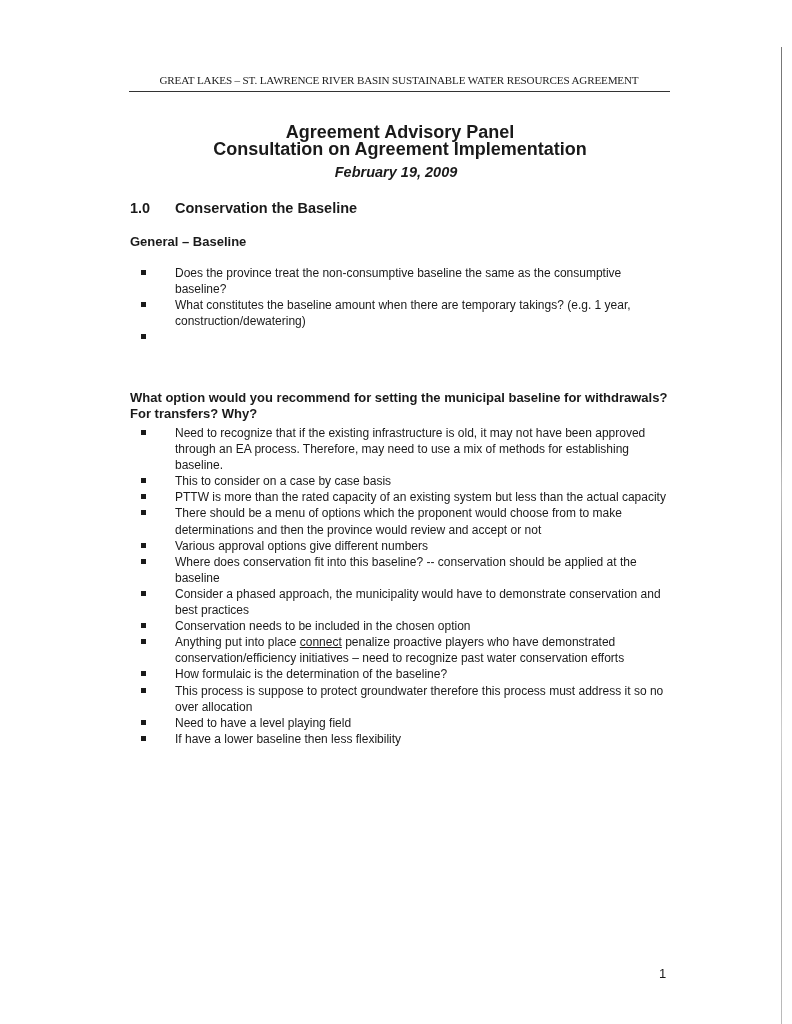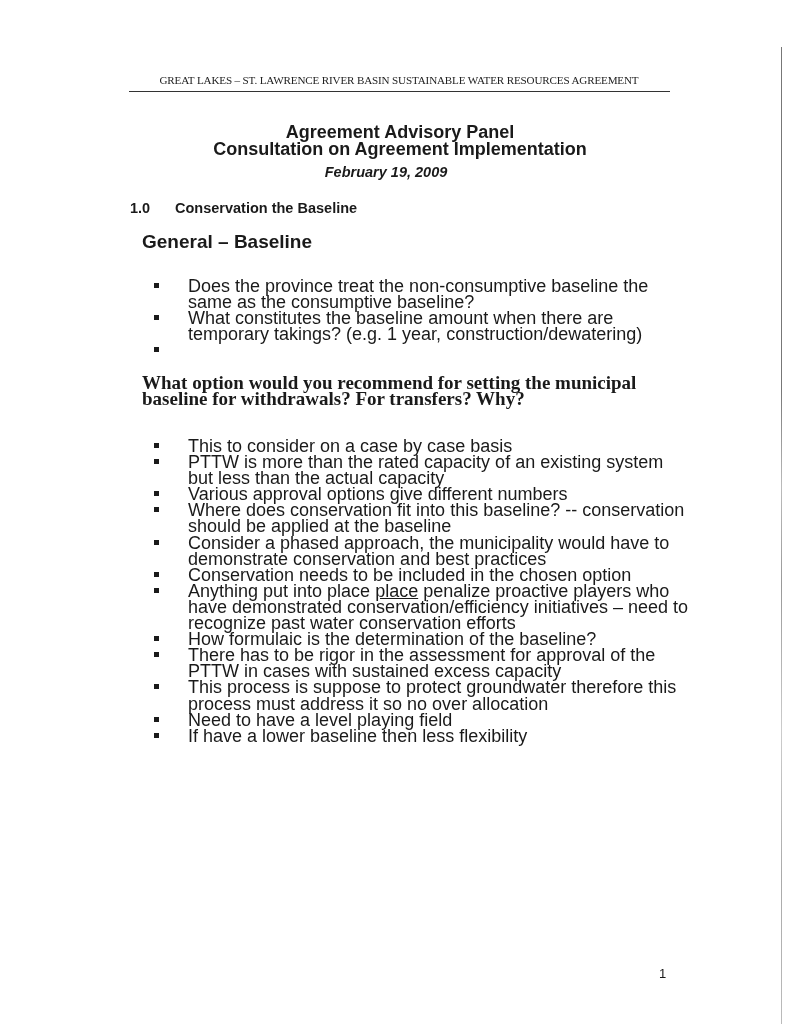--- a/index.html
+++ b/index.html
@@ -48,21 +48,21 @@
     left: 120px;
     width: 560px;
     text-align: center;
     font-weight: bold;
     font-size: 18px;
   }
   .title-1 { top: 122px; }
   .title-2 { top: 139px; }
   .title-date {
     position: absolute;
-    left: 106px;
+    left: 116px;
     width: 560px;
     top: 164px;
     text-align: center;
     font-weight: bold;
     font-style: italic;
     font-size: 14.5px;
   }
   .section-heading {
     position: absolute;
     top: 200px;
@@ -77,35 +77,34 @@
   }
   .section-heading .label {
     position: absolute;
     left: 45px;
     white-space: nowrap;
   }
   .subheading {
     position: absolute;
     left: 130px;
     font-weight: bold;
-    font-size: 19px;
+    font-size: 13px;
     line-height: 16px;
     width: 540px;
-    margin-left: 12px;
   }
   .sub-general { top: 234px; }
-  .sub-question { top: 375px; font-family: Liberation Serif, serif; }
+  .sub-question { top: 390px; }
   .bullet-list {
     position: absolute;
     left: 130px;
     width: 545px;
-    margin: 13px;
+    margin: 0;
     padding: 0;
     list-style: none;
-    font-size: 18px;
+    font-size: 12px;
     line-height: 16.1px;
   }
   .list-general { top: 265px; }
   .list-question { top: 425px; }
   .bullet-list li {
     position: relative;
     padding-left: 45px;
   }
   .bullet-list li .bullet {
     position: absolute;
@@ -146,28 +145,29 @@
 
 <ul class="bullet-list list-general">
   <li><span class="bullet"></span><span>Does the province treat the non-consumptive baseline the same as the consumptive baseline?</span></li>
   <li><span class="bullet"></span><span>What constitutes the baseline amount when there are temporary takings? (e.g. 1 year, construction/dewatering)</span></li>
   <li><span class="bullet"></span></li>
 </ul>
 
 <div class="subheading sub-question">What option would you recommend for setting the municipal baseline for withdrawals?  For transfers?  Why?</div>
 
 <ul class="bullet-list list-question">
+  <li><span class="bullet"></span><span>Need to recognize that if the existing infrastructure is old, it may not have been approved through an EA process.  Therefore, may need to use a mix of methods for establishing baseline.</span></li>
   <li><span class="bullet"></span><span>This to consider on a case by case basis</span></li>
   <li><span class="bullet"></span></li>
   <li><span class="bullet"></span><span>PTTW is more than the rated capacity of an existing system but less than the actual capacity</span></li>
+  <li><span class="bullet"></span><span>There should be a menu of options which the proponent would choose from to make determinations and then the province would review and accept or not</span></li>
   <li><span class="bullet"></span><span>Various approval options give different numbers</span></li>
   <li><span class="bullet"></span><span>Where does conservation fit into this baseline? -- conservation should be applied at the baseline</span></li>
   <li><span class="bullet"></span><span>Consider a phased approach, the municipality would have to demonstrate conservation and best practices</span></li>
   <li><span class="bullet"></span><span>Conservation needs to be included in the chosen option</span></li>
-  <li><span class="bullet"></span><span><span>Anything put into place </span><u>place</u><span> penalize proactive players who have demonstrated conservation/efficiency initiatives – need to recognize past water conservation efforts</span></span></li>
+  <li><span class="bullet"></span><span><span>Anything put into place </span><u>connect</u><span> penalize proactive players who have demonstrated conservation/efficiency initiatives – need to recognize past water conservation efforts</span></span></li>
   <li><span class="bullet"></span><span>How formulaic is the determination of the baseline?</span></li>
-  <li><span class="bullet"></span><span>There has to be rigor in the assessment for approval of the PTTW in cases with sustained excess capacity</span></li>
   <li><span class="bullet"></span><span>This process is suppose to protect groundwater therefore this process must address it so no over allocation</span></li>
   <li><span class="bullet"></span><span>Need to have a level playing field</span></li>
   <li><span class="bullet"></span><span>If have a lower baseline then less flexibility</span></li>
 </ul>
 
 <div class="page-number">1</div>
 
 </body></html>

